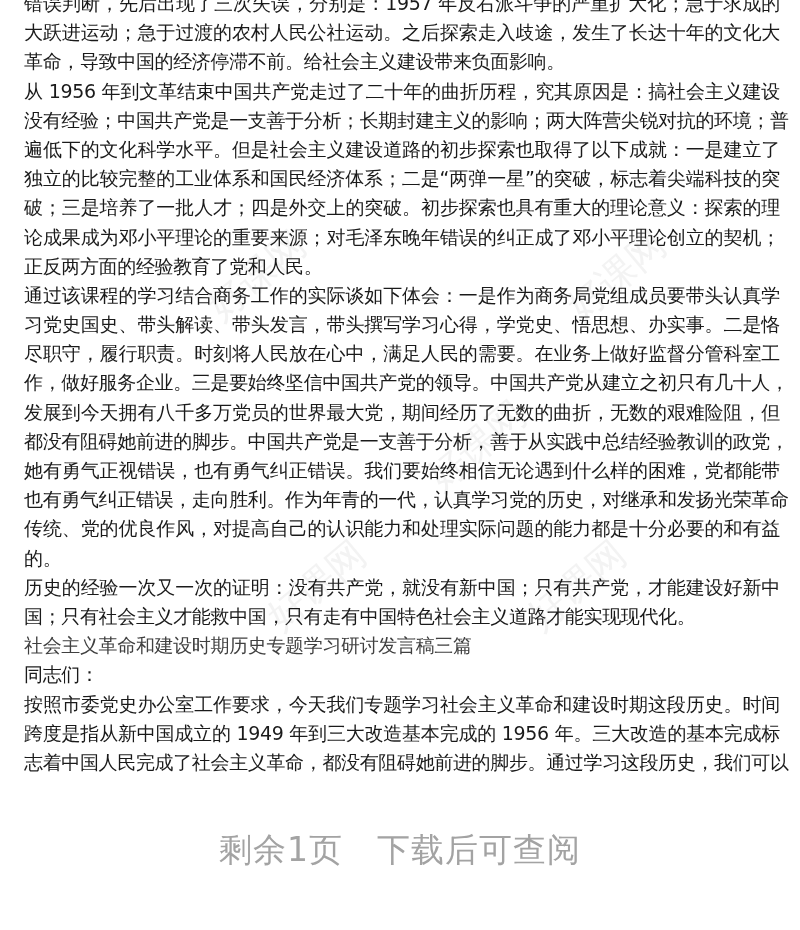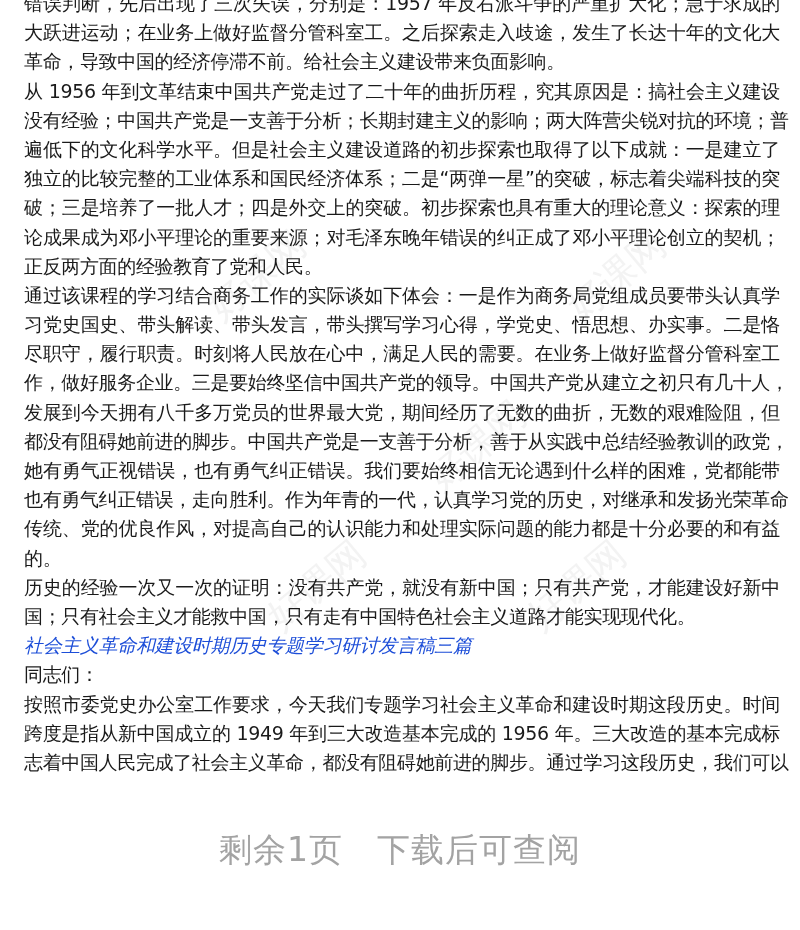--- a/index.html
+++ b/index.html
@@ -3,42 +3,42 @@
 <meta charset="utf-8">
 <style>
   html, body { margin:0; padding:0; background:#ffffff; }
   body { width:800px; height:930px; overflow:hidden; position:relative;
          font-family:"DejaVu Sans", "Liberation Sans", sans-serif; color:#1a1a1a; }
   .page { position:absolute; left:0; top:0; width:800px; height:930px; overflow:hidden; }
   .content { position:absolute; left:24px; top:-11px; width:756px; }
   .line { height:29.2px; line-height:29.2px; font-size:19px; white-space:nowrap;
           letter-spacing:-0.35px; }
   .line.justify { text-align:justify; text-align-last:justify; }
-  .heading-red { color:#1d4ed8;font-style:italic; }
+  .heading-red { color:#404040; }
   .watermark { position:absolute; color:rgba(190,190,190,0.18); font-size:38px;
                transform:rotate(-40deg); pointer-events:none; white-space:nowrap;
                font-family:"DejaVu Sans", sans-serif; }
   .remaining { position:absolute; left:0; top:828px; width:800px; text-align:center;
                font-size:33px; color:#a3a3a3; letter-spacing:1px; }
   .remaining .gap { display:inline-block; width:34px; }
 </style>
 </head>
 <body>
 
 <div class="page">
 
   <div class="watermark" style="left:200px; top:250px;">好课网</div>
   <div class="watermark" style="left:560px; top:250px;">好课网</div>
   <div class="watermark" style="left:260px; top:560px;">好课网</div>
   <div class="watermark" style="left:520px; top:560px;">好课网</div>
   <div class="watermark" style="left:420px; top:420px;">好课网</div>
 
   <div class="content" id="content">
       <div class="line justify">错误判断，先后出现了三次失误，分别是：1957 年反右派斗争的严重扩大化；急于求成的</div>
-      <div class="line justify">大跃进运动；在业务上做好监督分管科室工。之后探索走入歧途，发生了长达十年的文化大</div>
+      <div class="line justify">大跃进运动；急于过渡的农村人民公社运动。之后探索走入歧途，发生了长达十年的文化大</div>
       <div class="line">革命，导致中国的经济停滞不前。给社会主义建设带来负面影响。</div>
       <div class="line justify">从 1956 年到文革结束中国共产党走过了二十年的曲折历程，究其原因是：搞社会主义建设</div>
       <div class="line justify">没有经验；中国共产党是一支善于分析；长期封建主义的影响；两大阵营尖锐对抗的环境；普</div>
       <div class="line justify">遍低下的文化科学水平。但是社会主义建设道路的初步探索也取得了以下成就：一是建立了</div>
       <div class="line justify">独立的比较完整的工业体系和国民经济体系；二是“两弹一星”的突破，标志着尖端科技的突</div>
       <div class="line justify">破；三是培养了一批人才；四是外交上的突破。初步探索也具有重大的理论意义：探索的理</div>
       <div class="line justify">论成果成为邓小平理论的重要来源；对毛泽东晚年错误的纠正成了邓小平理论创立的契机；</div>
       <div class="line">正反两方面的经验教育了党和人民。</div>
       <div class="line justify">通过该课程的学习结合商务工作的实际谈如下体会：一是作为商务局党组成员要带头认真学</div>
       <div class="line justify">习党史国史、带头解读、带头发言，带头撰写学习心得，学党史、悟思想、办实事。二是恪</div>

